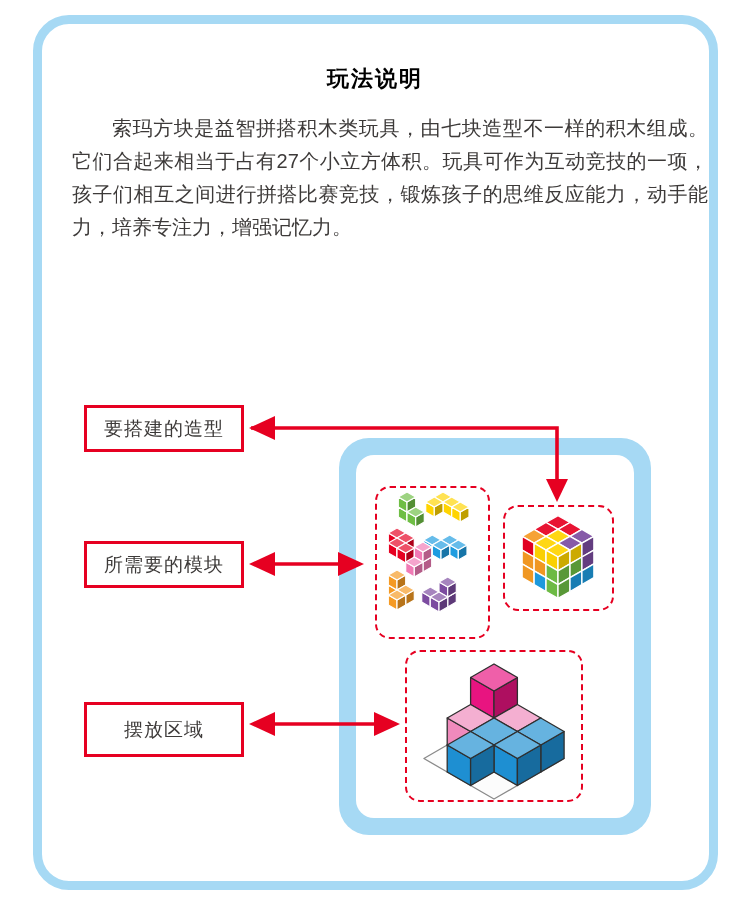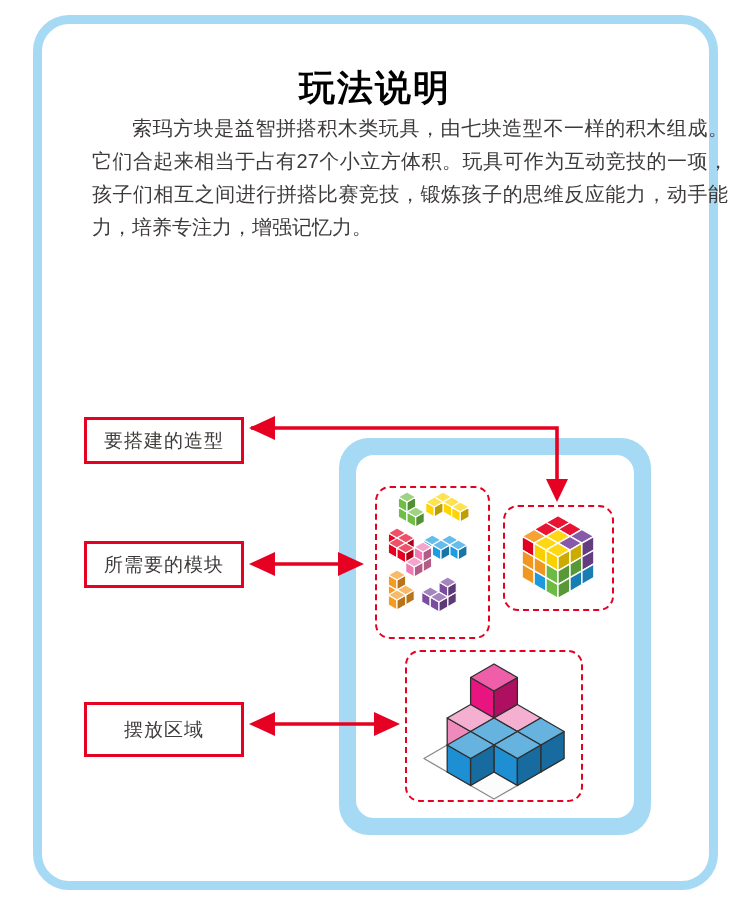--- a/index.html
+++ b/index.html
@@ -11,34 +11,34 @@
   .page{
     position:relative;width:750px;height:911px;background:#ffffff;overflow:hidden;
     font-family:"Liberation Sans","DejaVu Sans",sans-serif;
   }
   .page-border{
     position:absolute;left:33px;top:15px;width:685px;height:875px;
     border:9px solid var(--blue);border-radius:36px;box-sizing:border-box;
   }
   .page-title{
     position:absolute;left:0;top:64px;width:100%;text-align:center;
-    font-size:36px;font-weight:bold;color:#000;letter-spacing:2px;font-family:Liberation Serif, serif;
+    font-size:22px;font-weight:bold;color:#000;letter-spacing:2px;font-family:Liberation Serif, serif;
   }
   .body-text{
-    position:absolute;left:92px;top:112px;width:636px;
+    position:absolute;left:72px;top:112px;width:636px;
     font-size:20px;line-height:33px;color:var(--text);text-align:justify;
   }
   .body-text p{margin:0;text-indent:2em;}
   .label-box{
     position:absolute;box-sizing:border-box;background:#fff;
     border:3px solid var(--red);
     display:flex;align-items:center;justify-content:center;
     font-size:19px;color:#3d3a39;letter-spacing:1px;z-index:3;
   }
-  #label-build{left:84px;top:405px;width:160px;height:47px;margin-top:12px;}
+  #label-build{left:84px;top:405px;width:160px;height:47px;}
   #label-modules{left:84px;top:541px;width:160px;height:47px;}
   #label-area{left:84px;top:702px;width:160px;height:55px;}
   .card{
     position:absolute;left:339px;top:438px;width:312px;height:397px;
     background:var(--blue);border-radius:30px;z-index:1;
   }
   .card-inner{
     position:absolute;left:17px;top:17px;right:17px;bottom:17px;
     background:#ffffff;border-radius:18px;
   }

